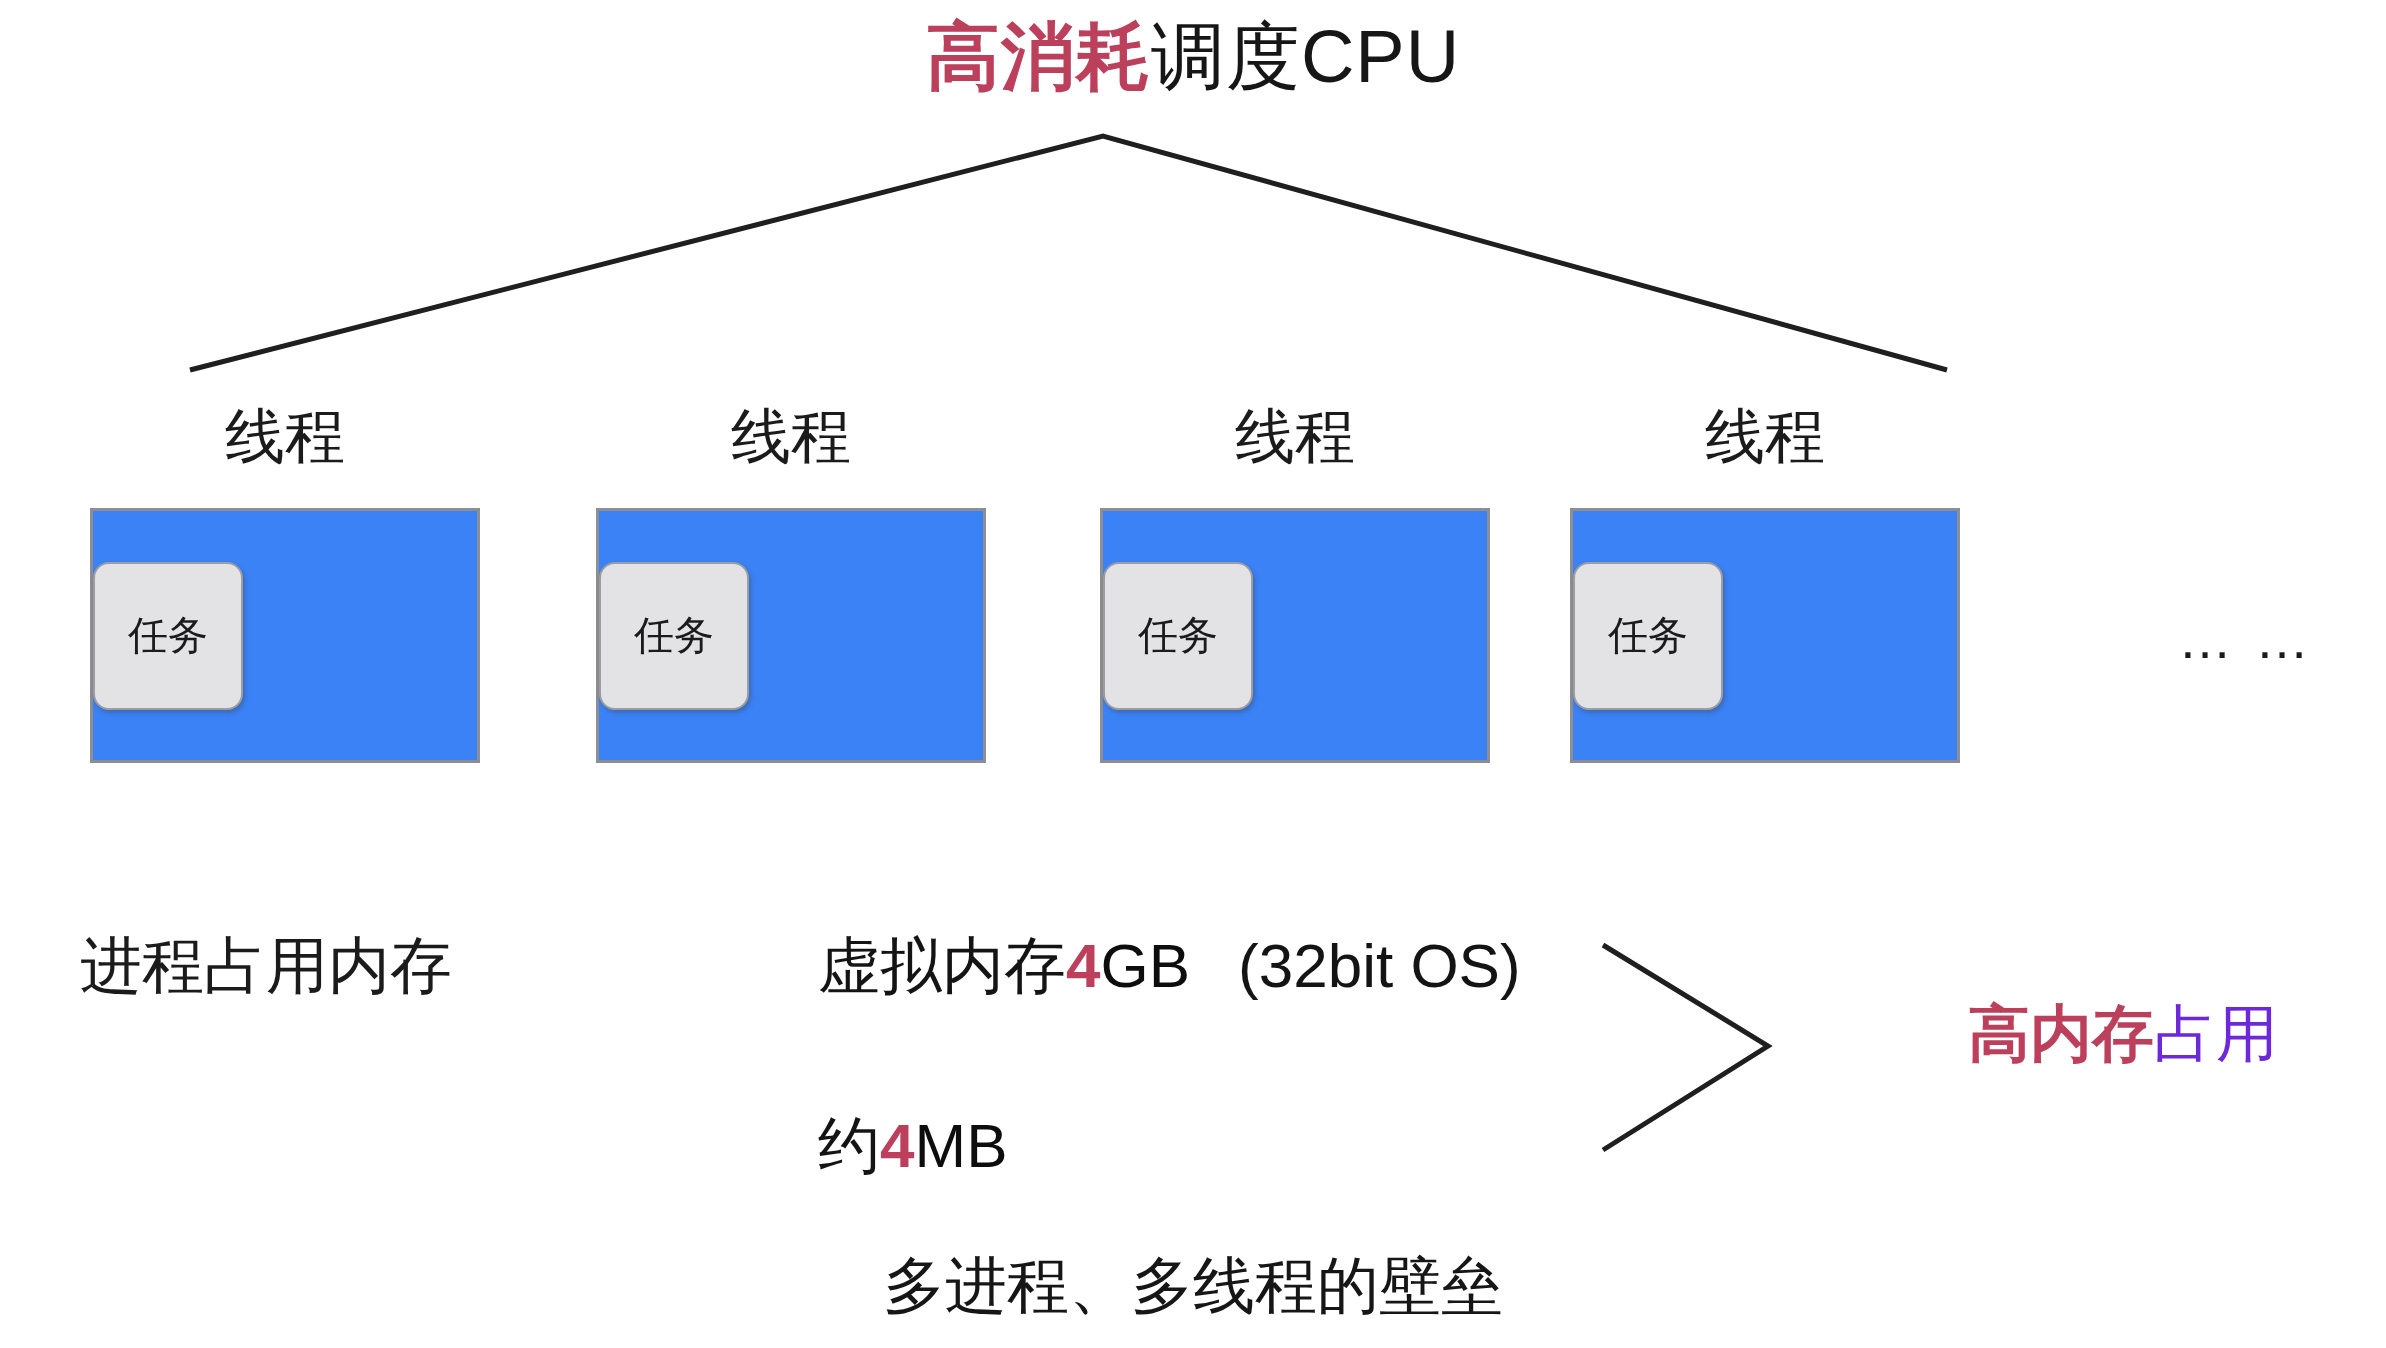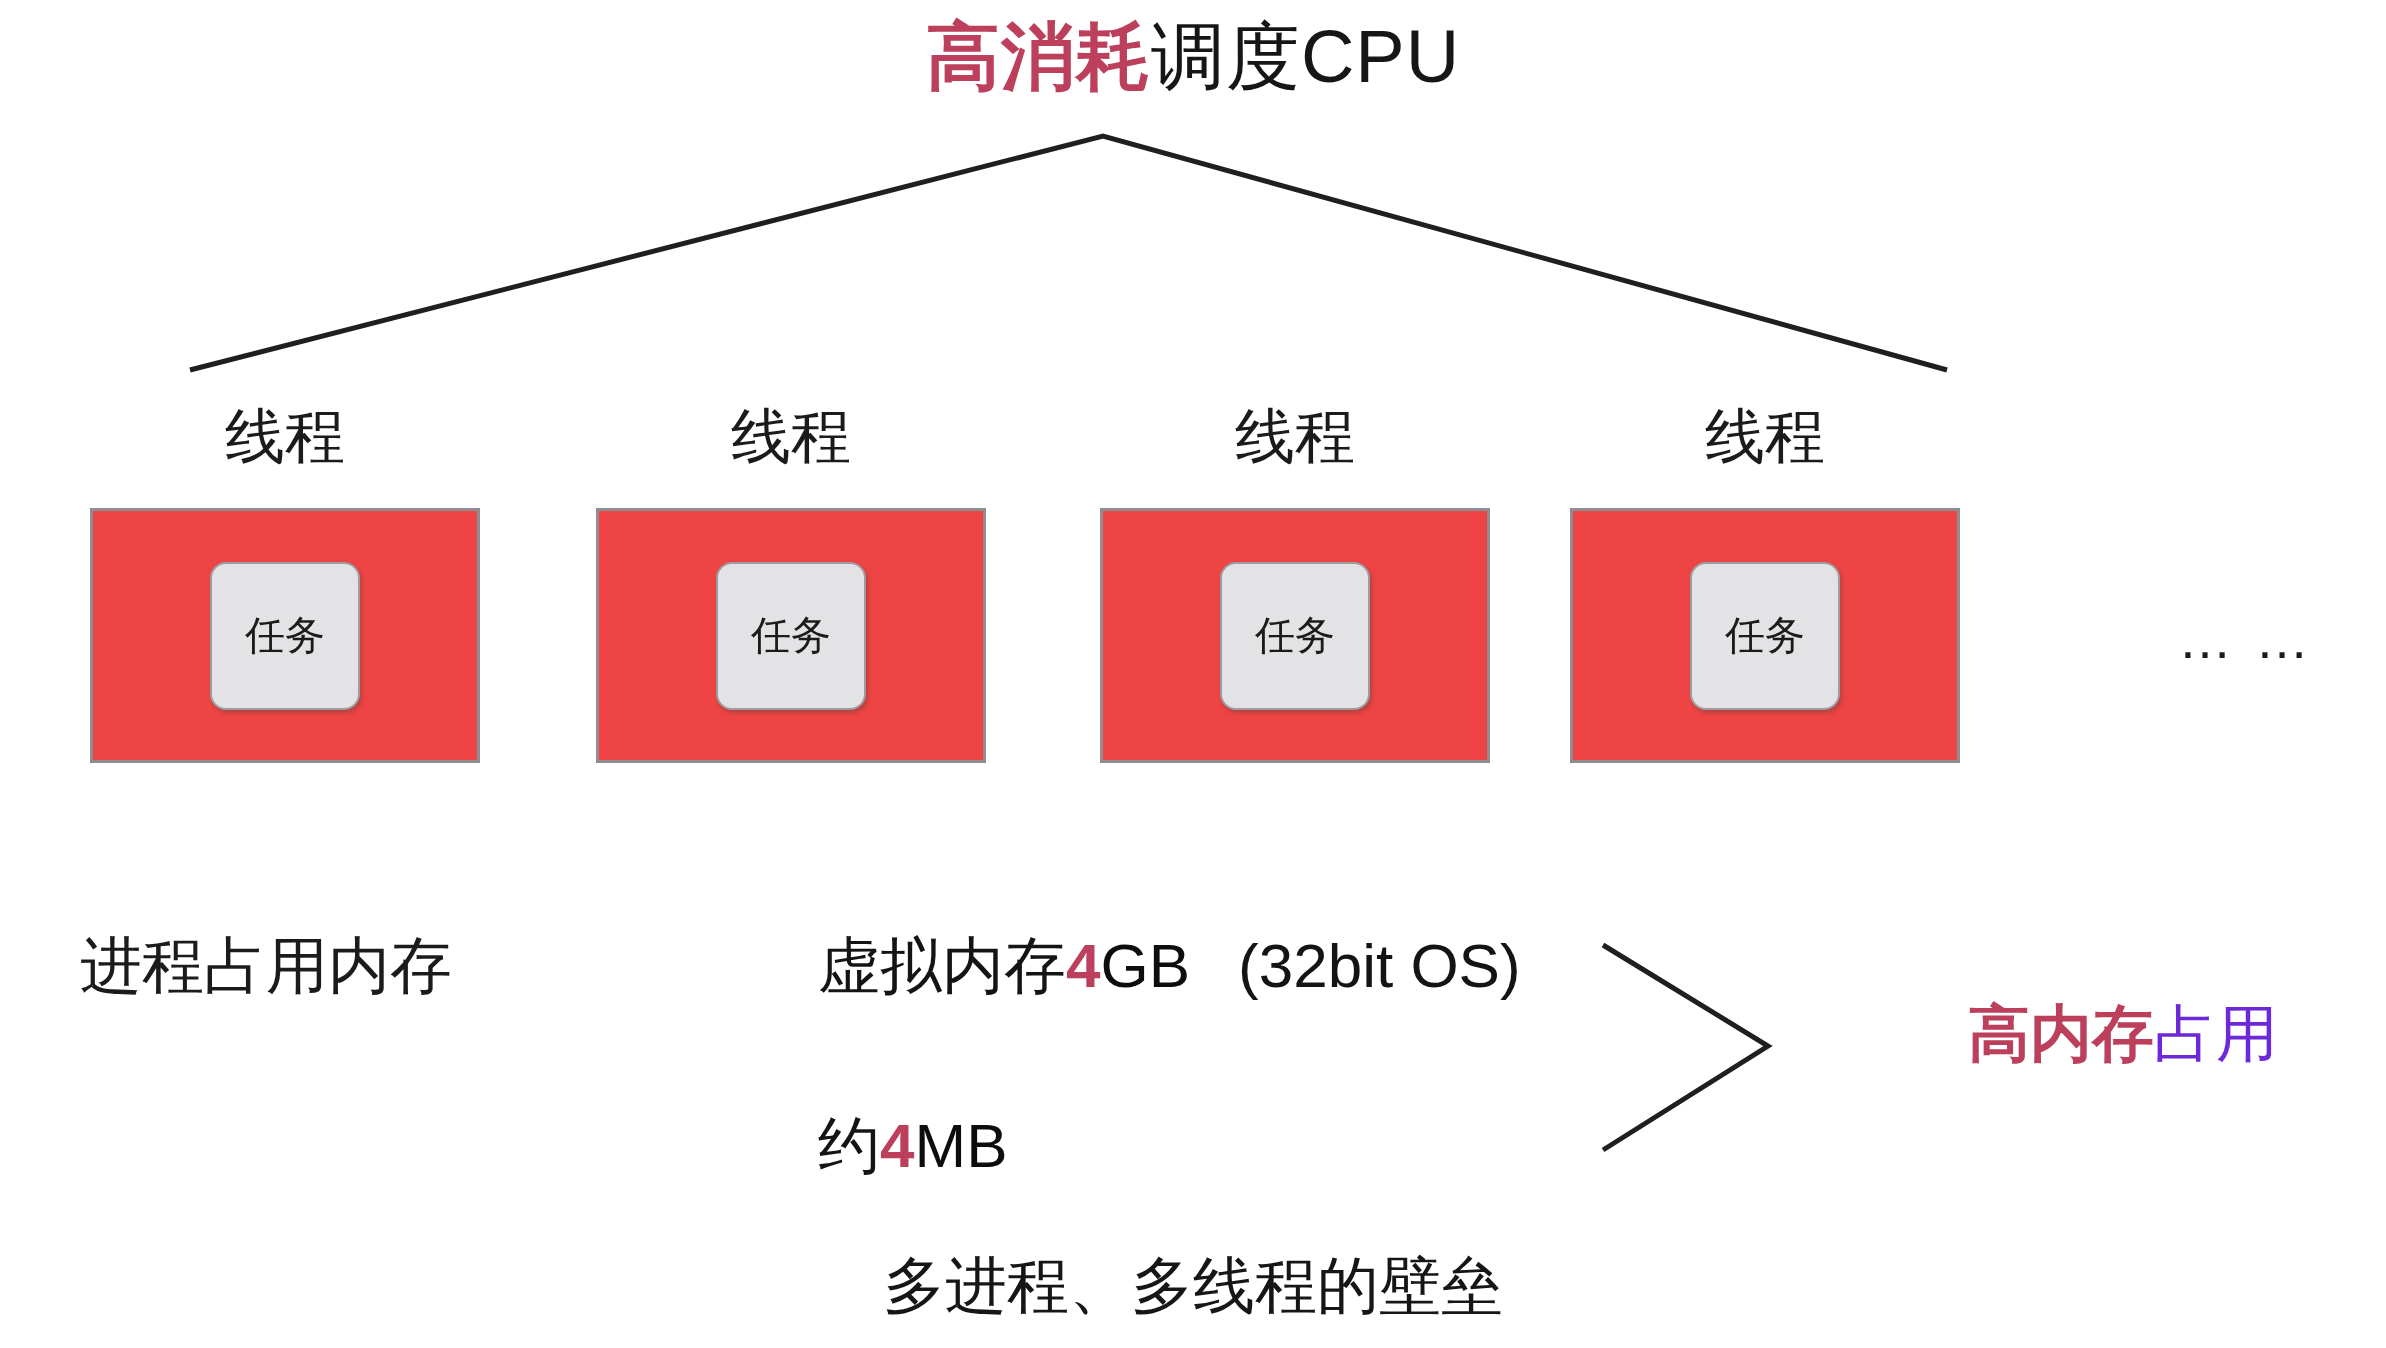--- a/index.html
+++ b/index.html
@@ -68,25 +68,24 @@
     color: #1b1b1b;
     white-space: nowrap;
   }
   .thread-box {
     position: absolute;
     top: 104px;
     left: 0;
     width: 390px;
     height: 255px;
     box-sizing: border-box;
-    background: #ef4444;
+    background: #3b82f6;
     border: 3px solid #8e8e92;
     display: flex;
     align-items: center;
-    justify-content: center;
   }
   .task-box {
     width: 150px;
     height: 148px;
     box-sizing: border-box;
     background: #e3e2e4;
     border: 2px solid #9d9da1;
     border-radius: 16px;
     box-shadow: 2px 3px 4px rgba(60,60,60,0.32);
     display: flex;

